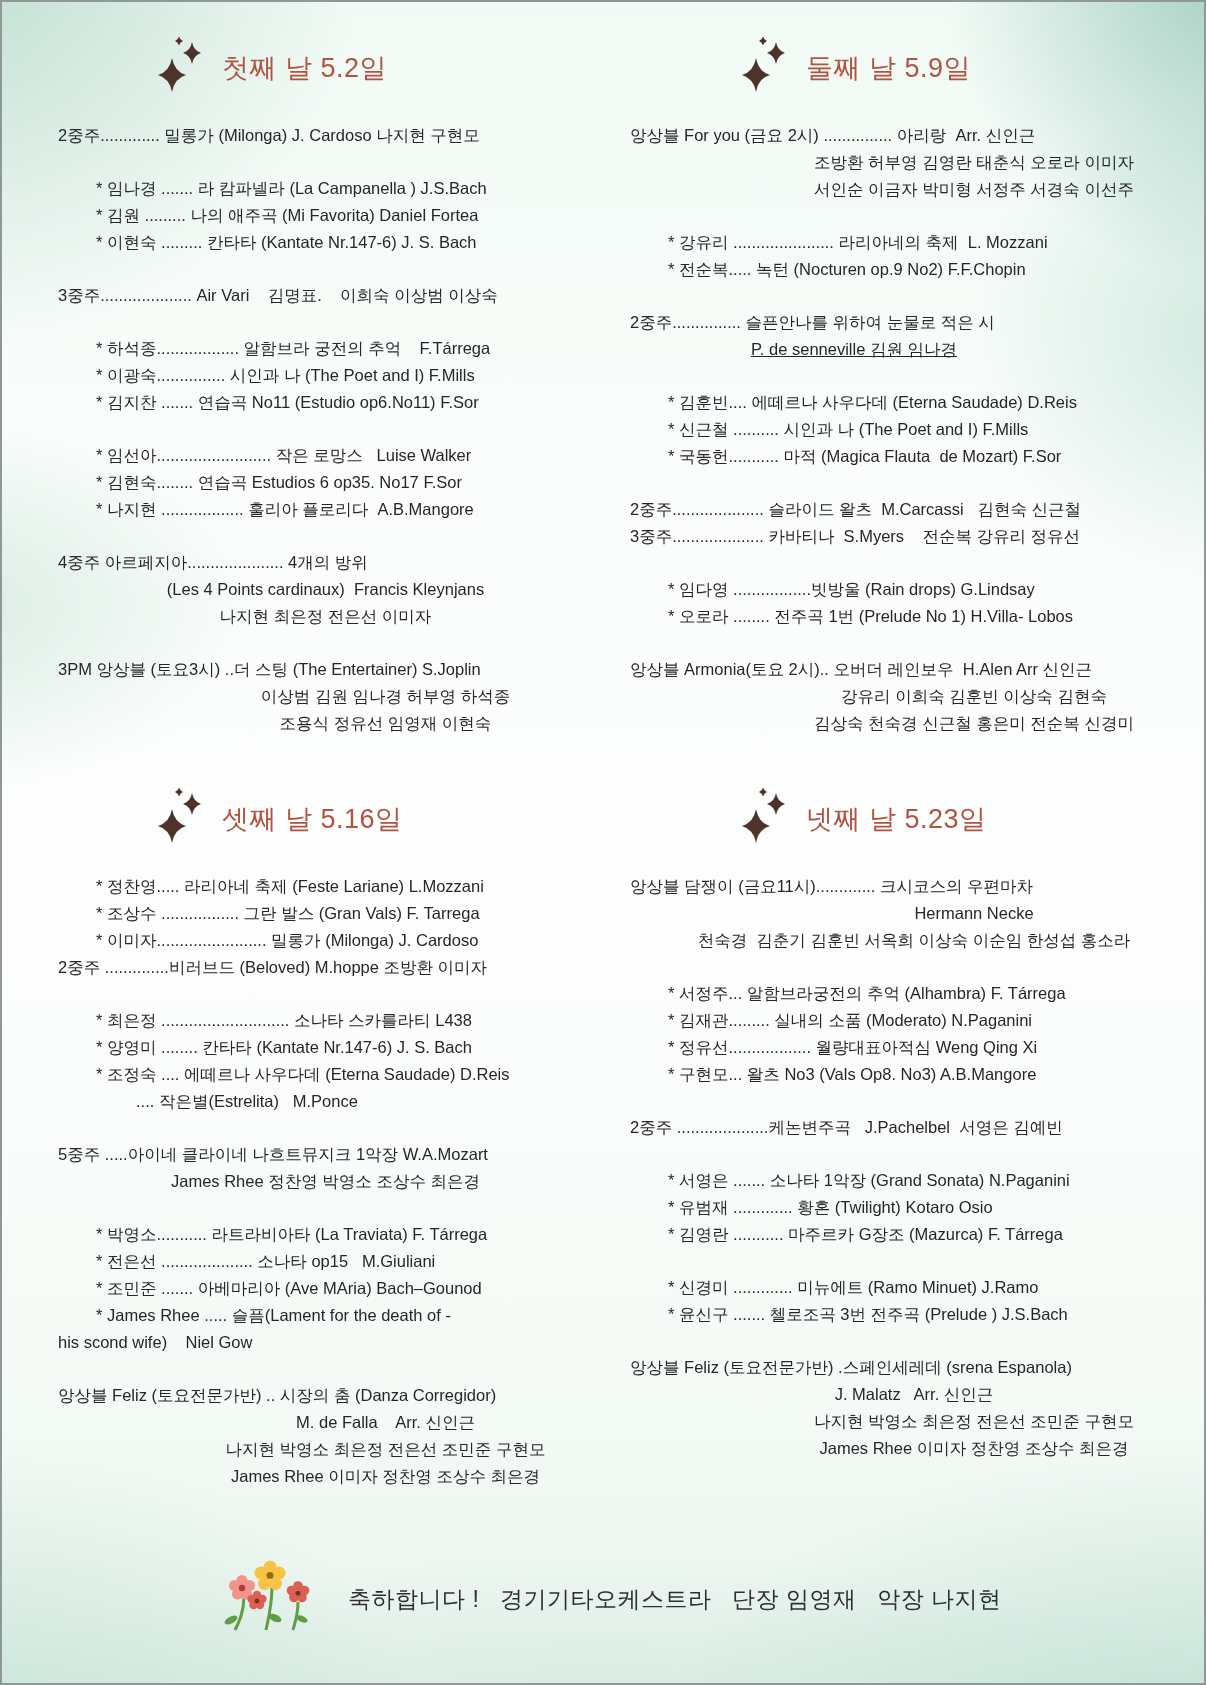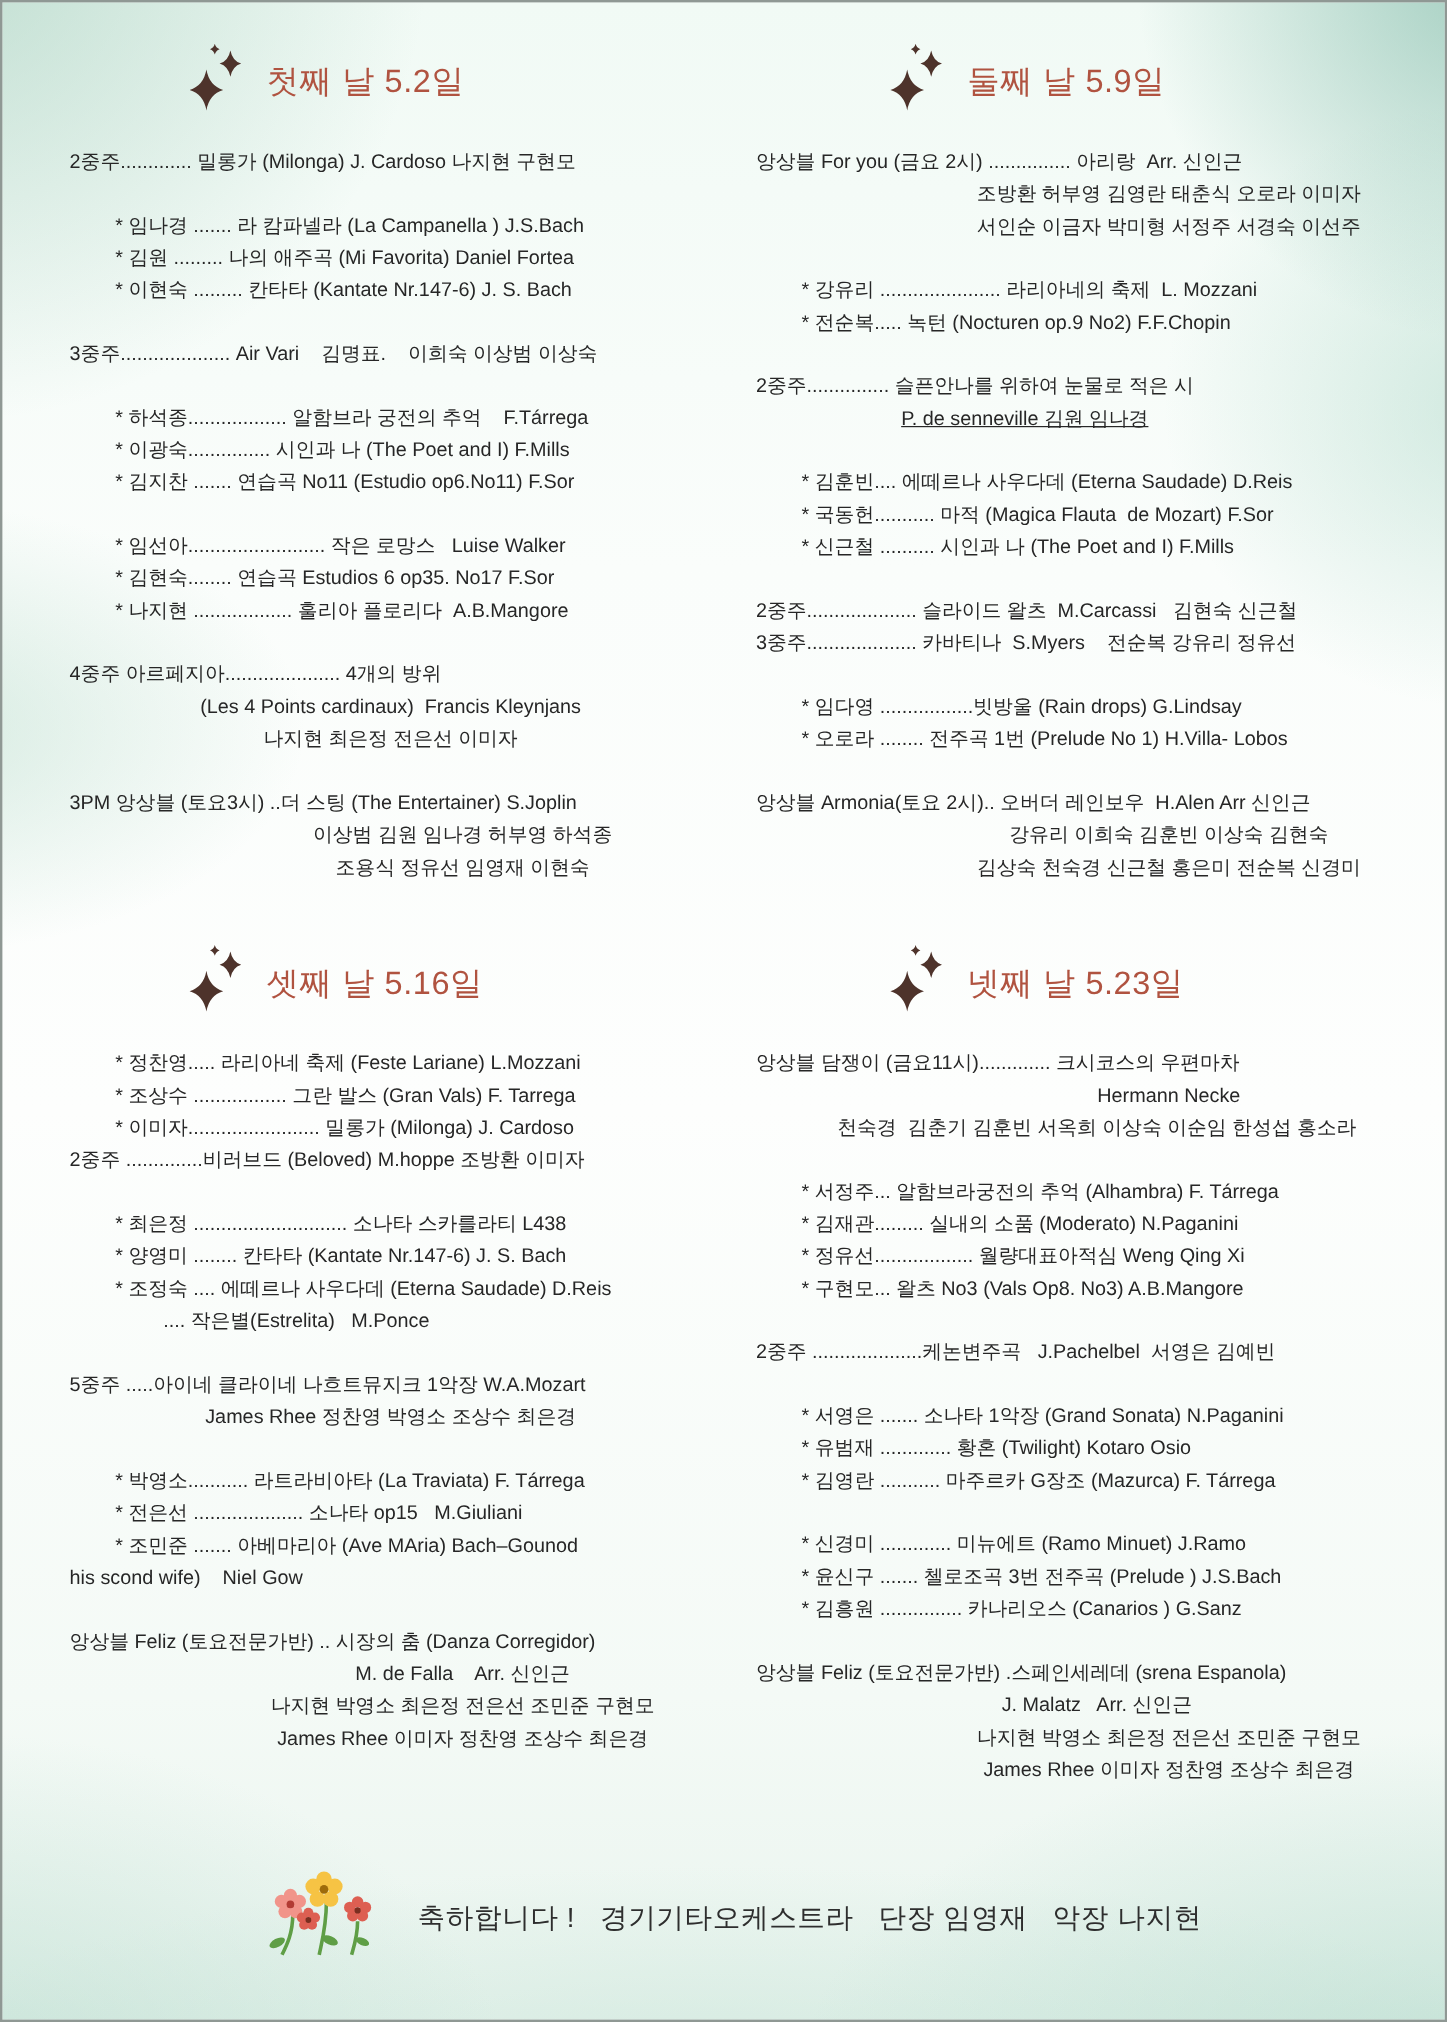--- a/index.html
+++ b/index.html
@@ -98,22 +98,22 @@
     </div>
     <div class="sec-body">
           <div class="line l">앙상블 For you (금요 2시) ............... 아리랑  Arr. 신인근</div>
           <div class="line cr">조방환 허부영 김영란 태춘식 오로라 이미자</div>
           <div class="line cr">서인순 이금자 박미형 서정주 서경숙 이선주</div>
           <div class="line i g">* 강유리 ...................... 라리아네의 축제  L. Mozzani</div>
           <div class="line i">* 전순복..... 녹턴 (Nocturen op.9 No2) F.F.Chopin</div>
           <div class="line l g">2중주............... 슬픈안나를 위하여 눈물로 적은 시</div>
           <div class="line cl">P. de senneville 김원 임나경</div>
           <div class="line i g">* 김훈빈.... 에떼르나 사우다데 (Eterna Saudade) D.Reis</div>
+          <div class="line i">* 신근철 .......... 시인과 나 (The Poet and I) F.Mills</div>
           <div class="line i">* 국동헌........... 마적 (Magica Flauta  de Mozart) F.Sor</div>
-          <div class="line i">* 신근철 .......... 시인과 나 (The Poet and I) F.Mills</div>
           <div class="line l g">2중주.................... 슬라이드 왈츠  M.Carcassi   김현숙 신근철</div>
           <div class="line l">3중주.................... 카바티나  S.Myers    전순복 강유리 정유선</div>
           <div class="line i g">* 임다영 .................빗방울 (Rain drops) G.Lindsay</div>
           <div class="line i">* 오로라 ........ 전주곡 1번 (Prelude No 1) H.Villa- Lobos</div>
           <div class="line l g">앙상블 Armonia(토요 2시).. 오버더 레인보우  H.Alen Arr 신인근</div>
           <div class="line cr">강유리 이희숙 김훈빈 이상숙 김현숙</div>
           <div class="line cr">김상숙 천숙경 신근철 홍은미 전순복 신경미</div>
         </div>
   </div>
 
@@ -137,20 +137,21 @@
           <div class="line l">2중주 ..............비러브드 (Beloved) M.hoppe 조방환 이미자</div>
           <div class="line i g">* 최은정 ............................ 소나타 스카를라티 L438</div>
           <div class="line i">* 양영미 ........ 칸타타 (Kantate Nr.147-6) J. S. Bach</div>
           <div class="line i">* 조정숙 .... 에떼르나 사우다데 (Eterna Saudade) D.Reis</div>
           <div class="line i2">.... 작은별(Estrelita)   M.Ponce</div>
           <div class="line l g">5중주 .....아이네 클라이네 나흐트뮤지크 1악장 W.A.Mozart</div>
           <div class="line c">James Rhee 정찬영 박영소 조상수 최은경</div>
           <div class="line i g">* 박영소........... 라트라비아타 (La Traviata) F. Tárrega</div>
           <div class="line i">* 전은선 .................... 소나타 op15   M.Giuliani</div>
           <div class="line i">* 조민준 ....... 아베마리아 (Ave MAria) Bach–Gounod</div>
+          <div class="line i">* James Rhee ..... 슬픔(Lament for the death of -</div>
           <div class="line r">his scond wife)    Niel Gow</div>
           <div class="line l g">앙상블 Feliz (토요전문가반) .. 시장의 춤 (Danza Corregidor)</div>
           <div class="line cr">M. de Falla    Arr. 신인근</div>
           <div class="line cr">나지현 박영소 최은정 전은선 조민준 구현모</div>
           <div class="line cr">James Rhee 이미자 정찬영 조상수 최은경</div>
         </div>
   </div>
 
   <div class="section right row2">
     <div class="sec-header">
@@ -172,21 +173,20 @@
           <div class="line i g">* 서정주... 알함브라궁전의 추억 (Alhambra) F. Tárrega</div>
           <div class="line i">* 김재관......... 실내의 소품 (Moderato) N.Paganini</div>
           <div class="line i">* 정유선.................. 월량대표아적심 Weng Qing Xi</div>
           <div class="line i">* 구현모... 왈츠 No3 (Vals Op8. No3) A.B.Mangore</div>
           <div class="line l g">2중주 ....................케논변주곡   J.Pachelbel  서영은 김예빈</div>
           <div class="line i g">* 서영은 ....... 소나타 1악장 (Grand Sonata) N.Paganini</div>
           <div class="line i">* 유범재 ............. 황혼 (Twilight) Kotaro Osio</div>
           <div class="line i">* 김영란 ........... 마주르카 G장조 (Mazurca) F. Tárrega</div>
           <div class="line i g">* 신경미 ............. 미뉴에트 (Ramo Minuet) J.Ramo</div>
           <div class="line i">* 윤신구 ....... 첼로조곡 3번 전주곡 (Prelude ) J.S.Bach</div>
-          <div class="line i">* 김흥원 ............... 카나리오스 (Canarios ) G.Sanz</div>
           <div class="line l g">앙상블 Feliz (토요전문가반) .스페인세레데 (srena Espanola)</div>
           <div class="line c">J. Malatz   Arr. 신인근</div>
           <div class="line cr">나지현 박영소 최은정 전은선 조민준 구현모</div>
           <div class="line cr">James Rhee 이미자 정찬영 조상수 최은경</div>
         </div>
   </div>
 </div>
 
   <div class="footer">
     <span>

